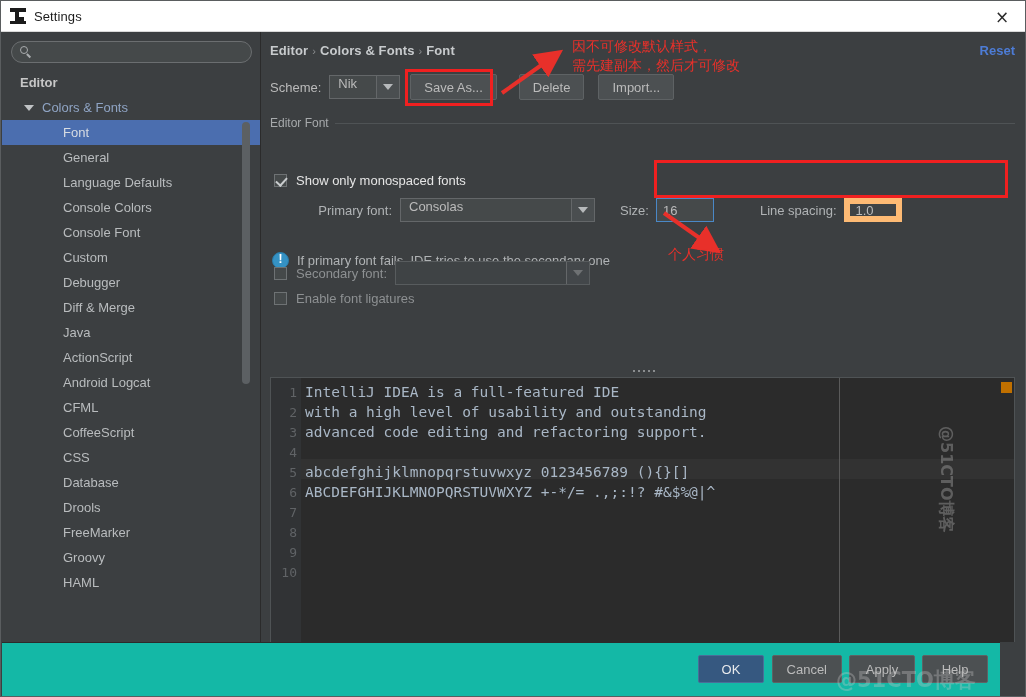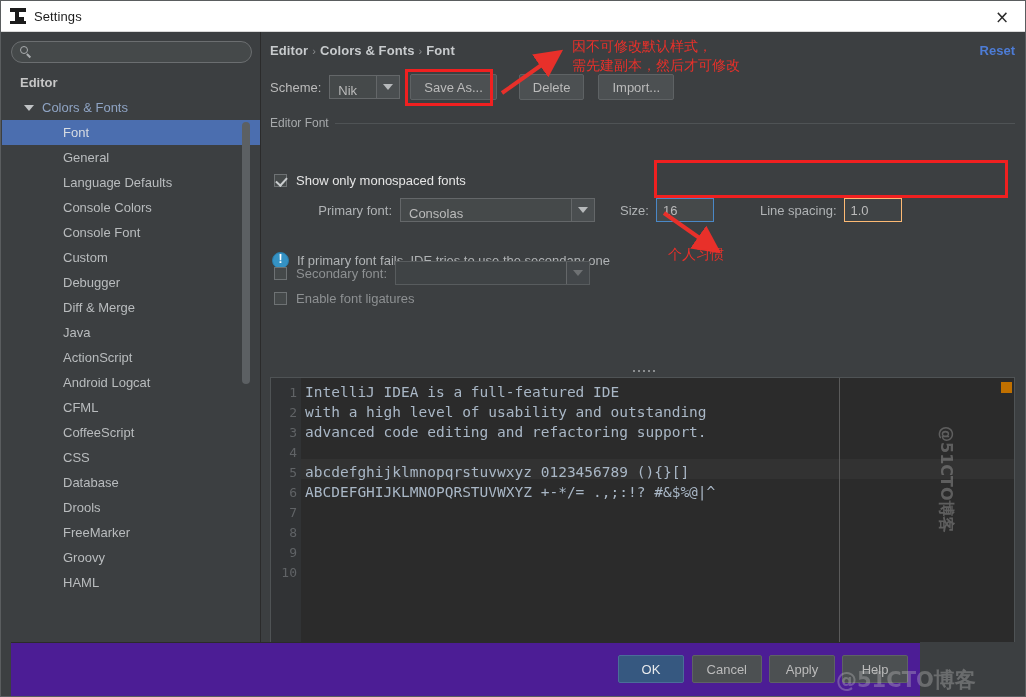--- a/index.html
+++ b/index.html
@@ -138,21 +138,21 @@
     position: absolute; right: 10px; top: 11px;
     font-size: 13px; font-weight: bold; color: #4d7cd6;
     cursor: pointer;
   }
   .scheme-row {
     position: absolute; left: 8px; top: 42px;
     display: flex; align-items: center;
   }
   .scheme-label { font-size: 13px; color: #bbbbbb; margin-right: 8px; }
   .combo {
-    display: flex; align-items: flex-end;
+    display: flex; align-items: flex-start;
     height: 24px; background: #45494a;
     border: 1px solid #646769;
   }
   .combo .val {
     font-size: 13px; color: #bbbbbb;
     padding: 0 8px; flex: 1; white-space: nowrap;
     display: flex; align-items: center;
   }
   .combo .arrowbox {
     width: 23px; height: 100%;
@@ -206,21 +206,21 @@
     display: flex; align-items: center;
   }
   .row-mono .lbl { font-size: 13px; color: #e5e5e5; margin-left: 9px; }
   .row-primary {
     position: absolute; left: 12px; top: 166px;
     display: flex; align-items: center;
   }
   .lbl-dim { font-size: 13px; color: #b0b3b5; }
   .field {
     height: 24px; background: #45494a;
-    border: 1px solid #fdba74;
+    border: 6px solid #fdba74;
     color: #bbbbbb; font-size: 13px;
     display: flex; align-items: center; padding: 0 6px;
   }
   .field.focused { border: 1px solid #4a88c7; }
   .field.empty { background: #3f4345; }
   .row-hint {
     position: absolute; left: 10px; top: 220px;
     display: flex; align-items: center;
   }
   .info-icon {
@@ -294,23 +294,23 @@
   .ln {
     position: absolute; width: 24px; height: 20px;
     text-align: right;
     font-family: "DejaVu Sans Mono", "Liberation Mono", monospace;
     font-size: 13px; color: #606366;
     display: flex; align-items: center; justify-content: flex-end;
   }
 
   
   .bottombar {
-    position: absolute; left: 10px; top: 641px;
-    width: 909px; height: 54px;
-    background: #4c1d95;
+    position: absolute; left: 1px; top: 641px;
+    width: 998px; height: 54px;
+    background: #14b8a6;
     border-top: 1px solid #2b2b2b;
   }
   .btn-main {
     position: absolute; top: 12px;
     height: 28px; min-width: 66px;
     border-radius: 2px; font-size: 13px;
     cursor: pointer; padding: 0 14px;
     font-family: "Liberation Sans", sans-serif;
   }
   .btn-ok {

